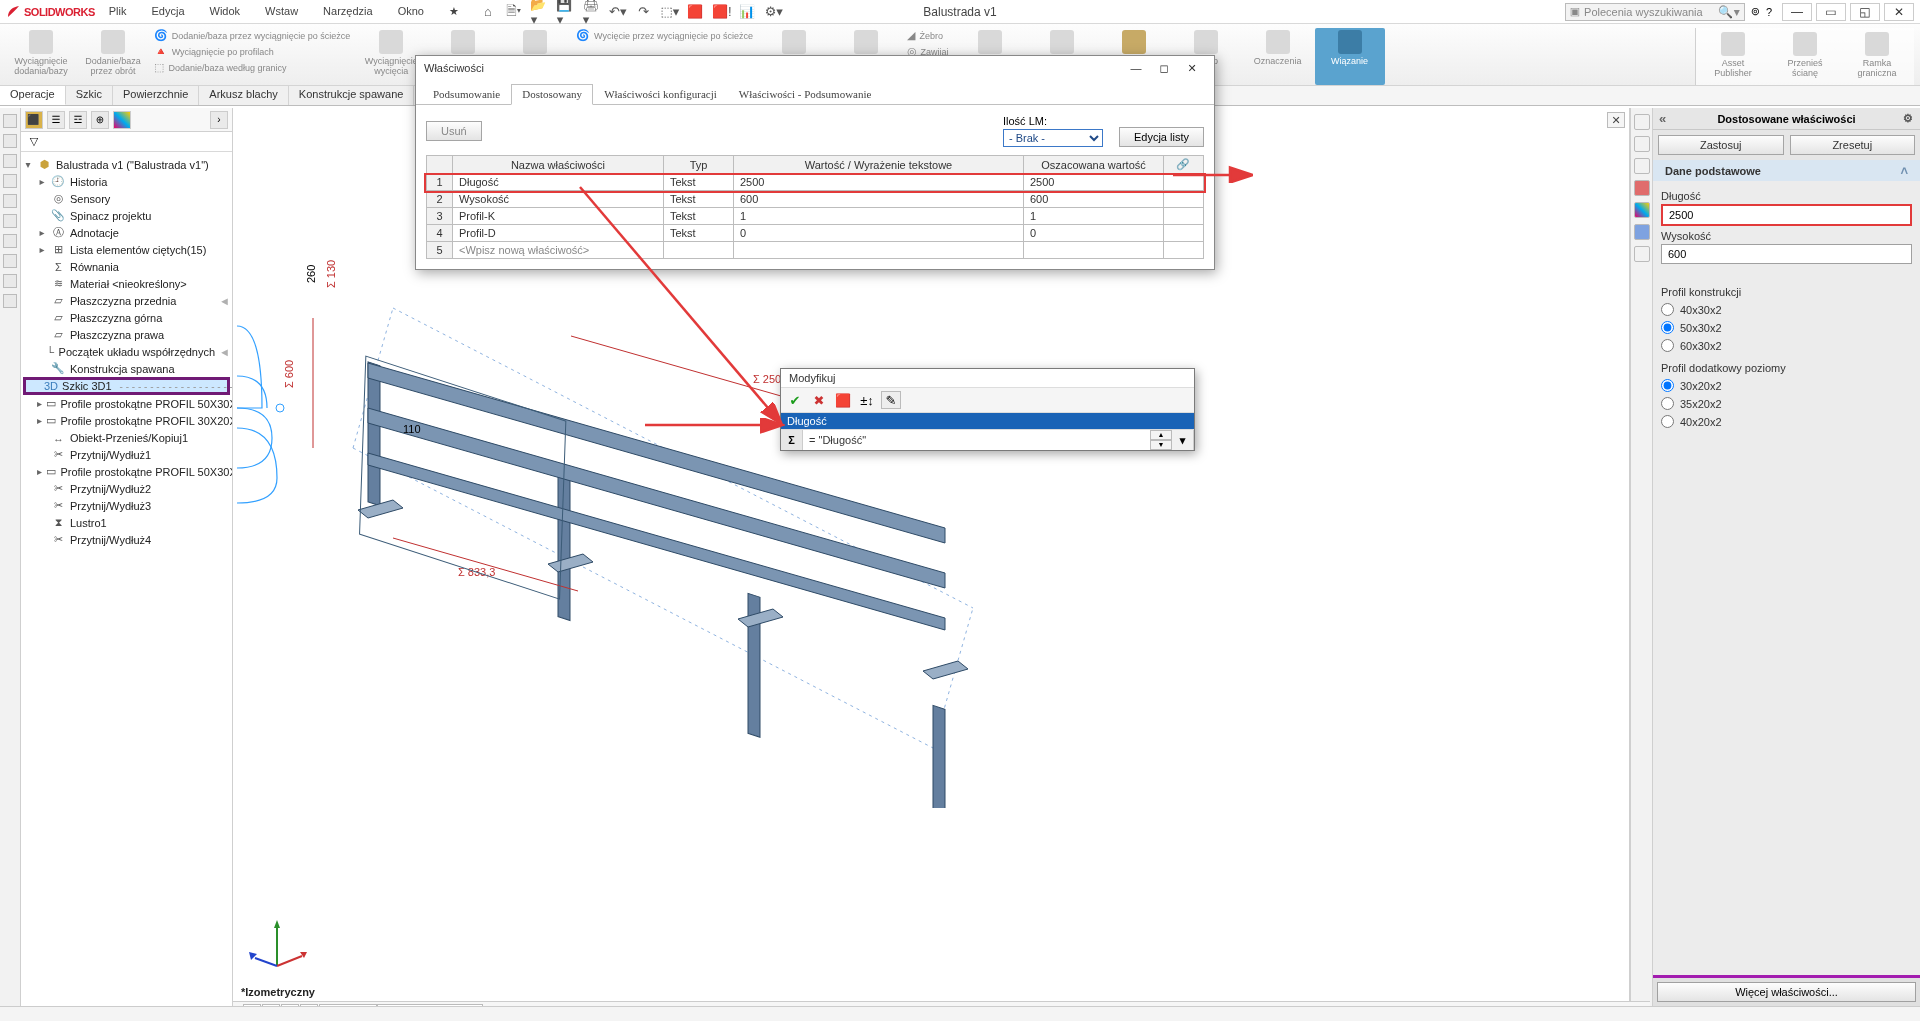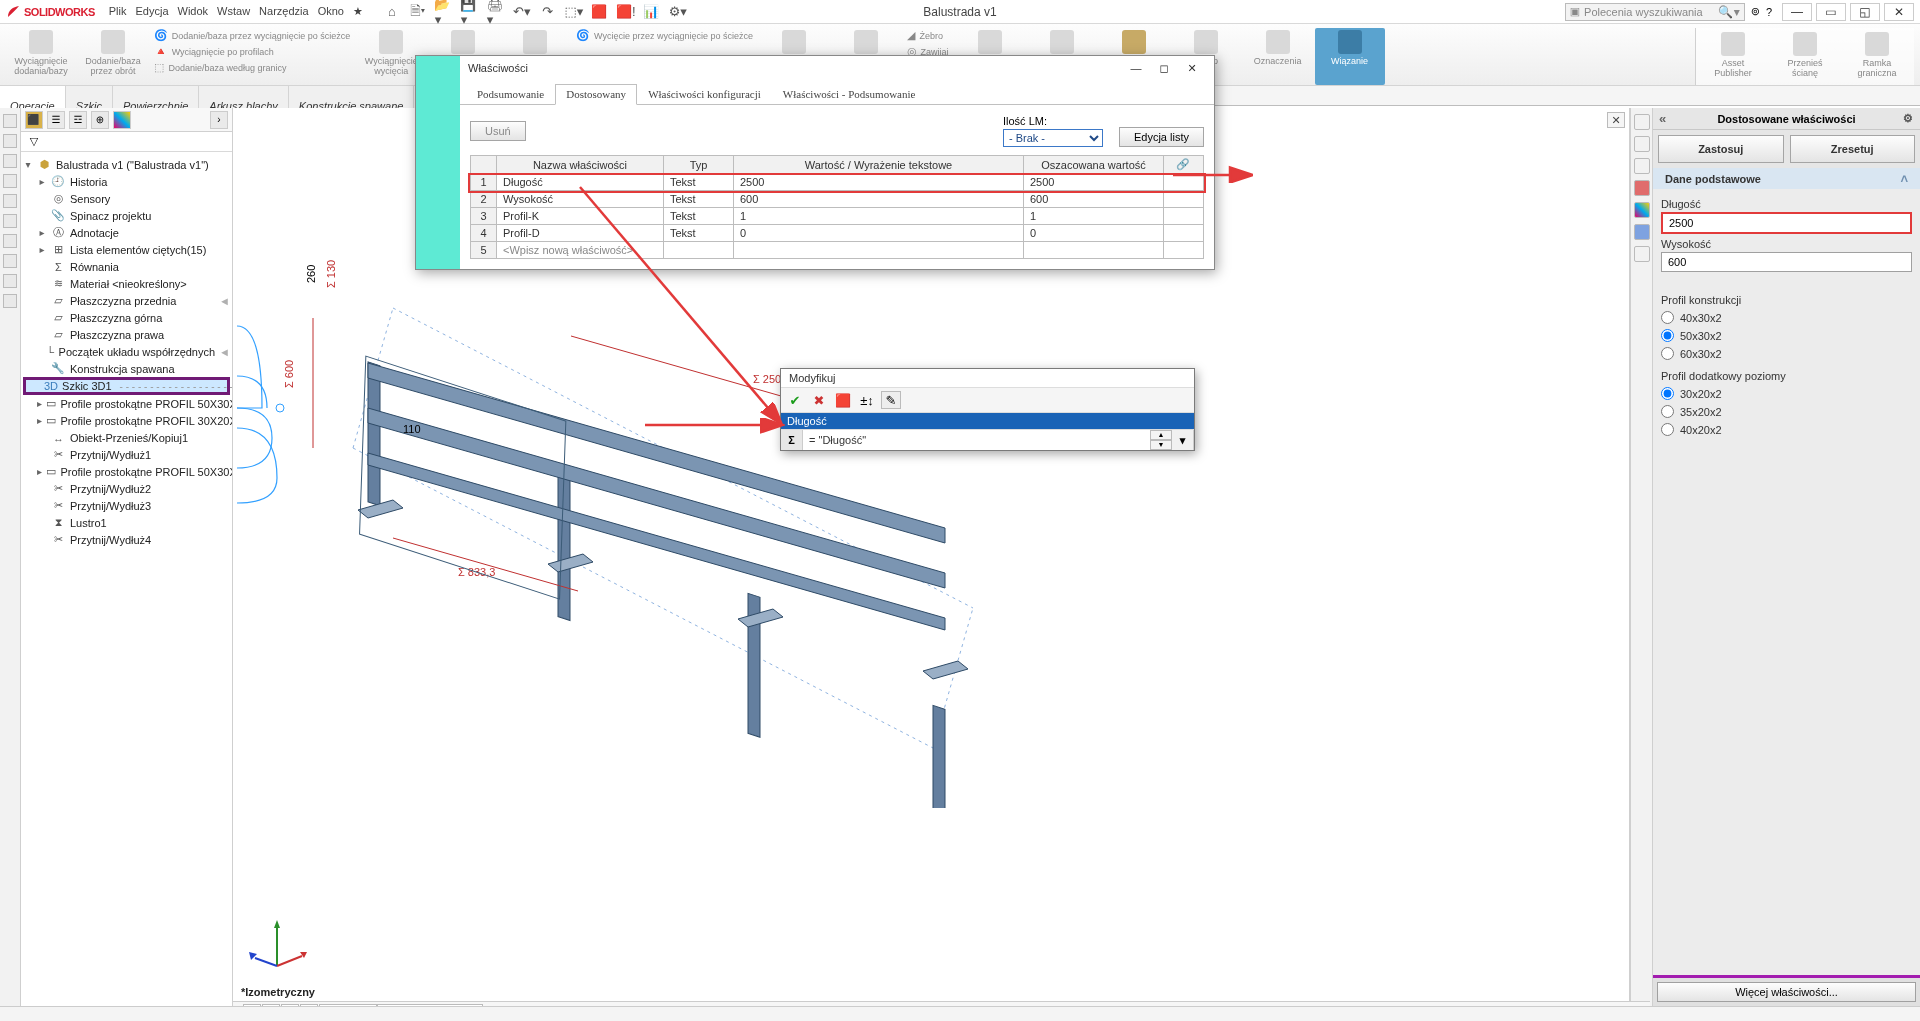--- a/index.html
+++ b/index.html
@@ -2,21 +2,21 @@
 <html><head>
 <meta charset="utf-8">
 <style>
   * { box-sizing: border-box; margin: 0; padding: 0; font-family: "Segoe UI", Tahoma, sans-serif; font-size: 11px; }
   body { width: 1920px; height: 1021px; background: #fff; position: relative; overflow: hidden; }
 
   
   .title-bar { height: 24px; background: #fff; border-bottom: 1px solid #d9d9d9; display: flex; align-items: center; padding: 0 6px; }
   .logo { color: #da2032; font-weight: bold; font-size: 13px; letter-spacing: -0.5px; display:flex; align-items:center; gap:2px;}
   .logo svg{width:16px;height:16px;}
-  .menu-top { display: flex; gap: 9px; margin-left: 14px; color: #444; }
+  .menu-top { display: flex; gap: 25px; margin-left: 14px; color: #444; }
   .menu-top span { cursor: pointer; }
   .title-icons { display:flex; gap:8px; margin-left:20px; align-items:center; color:#555;}
   .title-icons .ico { width:18px; height:18px; display:flex; align-items:center; justify-content:center; font-size:13px; color:#555;}
   .doc-title { position:absolute; left:50%; transform:translateX(-50%); color:#444; font-size:12px;}
   .search-cmd { margin-left:auto; display:flex; align-items:center; gap:6px; }
   .search-cmd .box{display:flex;align-items:center;background:#f3f3f3;border:1px solid #bbb;padding:1px 4px;gap:4px;width:180px;color:#888;}
   .search-cmd .box .mag{font-size:12px;}
   .win-btns{display:flex;gap:4px;margin-left:10px;}
   .win-btns .b{width:30px;height:18px;display:flex;align-items:center;justify-content:center;color:#333;background:#fff;border:1px solid #ccc;font-size:12px;}
 
@@ -24,21 +24,21 @@
   .ribbon { height:62px; border-bottom:1px solid #d4d4d4; background:linear-gradient(#fdfdfd,#eeeeee); display:flex; padding:4px 6px 0 6px; gap:2px; color:#888; position:relative;}
   .rb-btn{display:flex;flex-direction:column;align-items:center;justify-content:flex-start;padding:2px 6px;gap:2px;text-align:center;width:70px;}
   .rb-btn .ic{width:24px;height:24px;background:#d9d9d9;border-radius:3px;}
   .rb-btn.small{width:auto;flex-direction:row;gap:4px;align-items:center;padding:1px 4px;}
   .rb-col{display:flex;flex-direction:column;gap:1px;}
   .rb-btn span{font-size:9px;line-height:10px;}
   .ribbon-right{margin-left:auto;display:flex;gap:2px;background:rgba(255,255,255,.6);padding:2px;border-left:1px solid #d0d0d0;}
 
   
   .feat-tabs{height:20px;border-bottom:1px solid #bdbdbd;display:flex;background:#f5f5f5;}
-  .feat-tabs .t{padding:14px 10px;color:#333;border-right:1px solid #d4d4d4;background:#f0f0f0;cursor:pointer;font-style:italic;}
+  .feat-tabs .t{padding:2px 10px;color:#333;border-right:1px solid #d4d4d4;background:#f0f0f0;cursor:pointer;}
   .feat-tabs .t.active{background:#fff;border-bottom:1px solid #fff;}
 
   
   .main{position:absolute;top:108px;left:0;right:0;bottom:15px;display:flex;}
   .left-rail{width:21px;background:#f2f2f2;border-right:1px solid #cfcfcf;display:flex;flex-direction:column;gap:6px;padding-top:6px;align-items:center;}
   .left-rail .r{width:14px;height:14px;border:1px solid #bbb;background:#e9e9e9;}
 
   .tree-panel{width:212px;border-right:1px solid #cfcfcf;background:#fff;overflow:hidden;position:relative;}
   .tree-toolbar{height:24px;border-bottom:1px solid #d0d0d0;display:flex;align-items:center;gap:4px;padding:0 4px;background:#f8f8f8;}
   .tree-toolbar .ti{width:18px;height:18px;border:1px solid #ccc;background:#eaeaea;display:flex;align-items:center;justify-content:center;font-size:10px;}
@@ -78,35 +78,35 @@
   .right-rail .r.red{background:#e06c6c;}
   .right-rail .r.blue{background:#7ea2e0;}
   .right-rail .r.rainbow{background:linear-gradient(45deg,#e06,#0ae,#fc0);}
 
   
   .taskpane{width:268px;background:#ececec;border-left:1px solid #cfcfcf;display:flex;flex-direction:column;}
   .tp-head{display:flex;align-items:center;justify-content:center;position:relative;height:22px;border-bottom:1px solid #c8c8c8;background:#e6e6e6;font-weight:bold;}
   .tp-head .coll{position:absolute;left:6px;font-size:13px;color:#666;cursor:pointer;}
   .tp-head .gear{position:absolute;right:4px;width:16px;height:16px;display:flex;align-items:center;justify-content:center;color:#555;}
   .tp-btns{display:flex;gap:6px;padding:5px;background:#e6e6e6;}
-  .tp-btns button{flex:1;height:28px;border:1px solid #a5a5a5;background:linear-gradient(#fdfdfd,#e4e4e4);color:#333;font-weight:bold;}
+  .tp-btns button{flex:1;height:20px;border:1px solid #a5a5a5;background:linear-gradient(#fdfdfd,#e4e4e4);color:#333;}
   .tp-section{background:#ececec;}
   .tp-sec-head{background:#d9e6f2;padding:3px 12px;font-weight:bold;color:#333;display:flex;justify-content:space-between;align-items:center;}
   .tp-sec-head .chev{font-size:13px;color:#7090b0;}
   .tp-body{padding:5px 8px;background:#ececec;}
   .tp-label{color:#333;margin-top:4px;}
   .tp-input{width:100%;border:1px solid #a0a0a0;background:#fff;padding:3px 6px;margin-top:2px;}
   .tp-input.hi{border:2px solid #e23a3a;}
   .tp-radio{display:flex;align-items:center;gap:6px;margin-top:5px;color:#333;}
   .tp-radio input{margin:0;}
   .tp-foot{margin-top:auto;padding:4px;background:#e0e0e0;border-top:3px solid #a21caf;}
   .tp-foot button{width:100%;height:20px;border:1px solid #a0a0a0;background:linear-gradient(#fdfdfd,#e4e4e4);}
 
   
-  .dlg{position:absolute;background:#5eead4;border:1px solid #888;box-shadow:2px 3px 12px rgba(0,0,0,.35);padding-left:44px;}
+  .dlg{position:absolute;background:#0369a1;border:1px solid #888;box-shadow:2px 3px 12px rgba(0,0,0,.35);}
   .dlg-title{height:24px;background:#fff;display:flex;align-items:center;padding:0 8px;color:#333;}
   .dlg-title .t{flex:1;}
   .dlg-title .wb{width:28px;height:20px;display:flex;align-items:center;justify-content:center;color:#333;}
   .dlg-tabs{display:flex;border-bottom:1px solid #c0c0c0;padding-top:4px;padding-left:6px;gap:0;background:#fff;}
   .dlg-tabs .dt{padding:3px 10px;border:1px solid transparent;color:#444;cursor:pointer;font-family:Liberation Serif, serif;}
   .dlg-tabs .dt.active{border:1px solid #c0c0c0;border-bottom:1px solid #fff;background:#fff;margin-bottom:-1px;}
   .dlg-body{padding:10px;background:#fff;}
   .dlg-btn{height:20px;border:1px solid #a5a5a5;background:linear-gradient(#fdfdfd,#e4e4e4);padding:0 14px;}
   .props-toprow{display:flex;align-items:center;justify-content:space-between;margin-bottom:8px;}
   .ilosc{display:flex;flex-direction:column;align-items:flex-start;gap:2px;}

